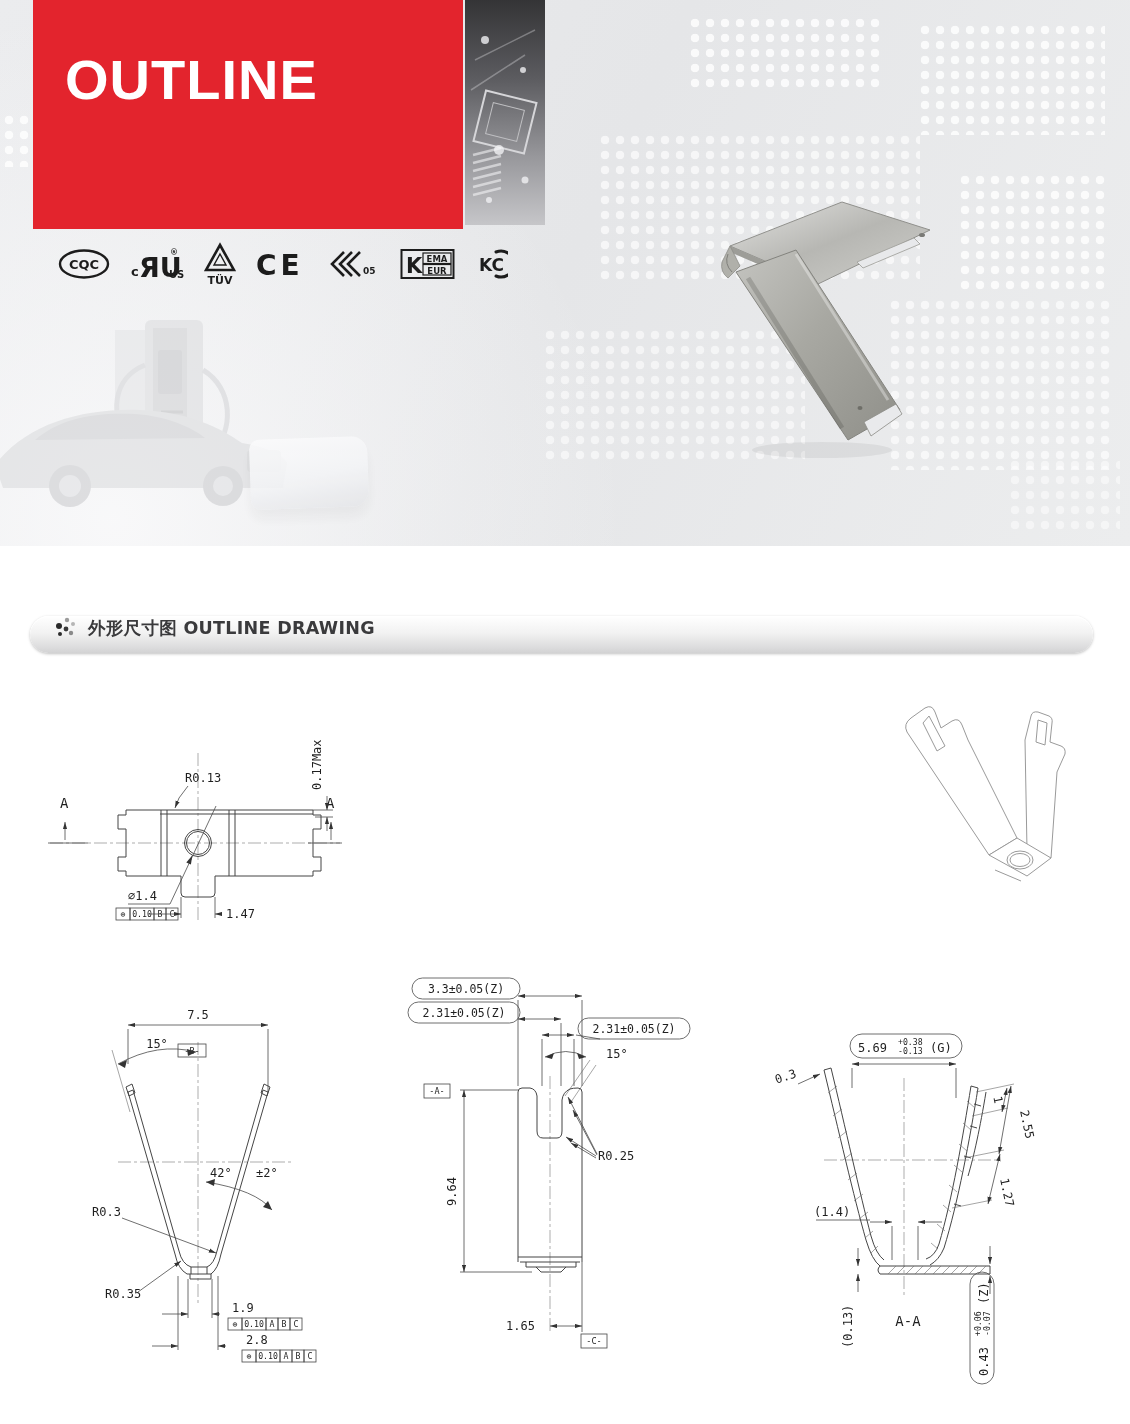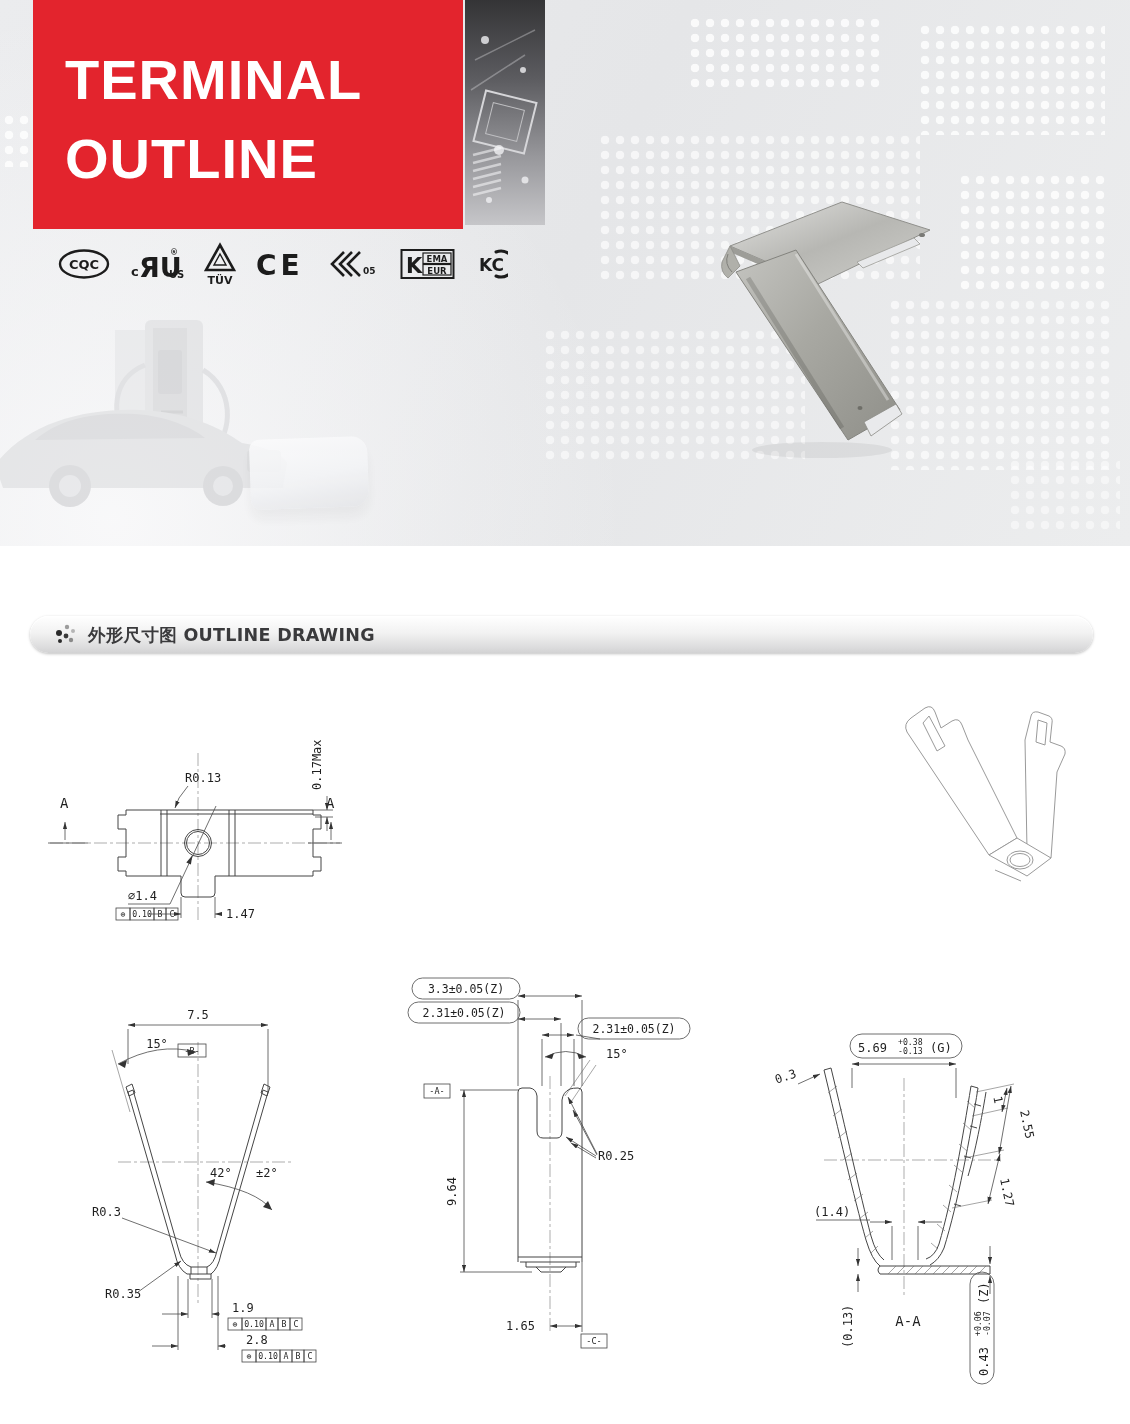--- a/index.html
+++ b/index.html
@@ -24,21 +24,21 @@
   .carimg{position:absolute;left:-5px;top:300px;opacity:.5;}
   .acunit{position:absolute;left:250px;top:438px;width:118px;height:70px;opacity:.85;
     border-radius:10px 16px 16px 10px;transform:rotate(-2deg);
     background:linear-gradient(170deg,#fcfcfd 0%,#f3f4f6 55%,#e4e5e8 100%);
     box-shadow:0 10px 14px rgba(0,0,0,.05);}
 
   
   .pill{position:absolute;left:30px;top:616px;width:1063px;height:37px;border-radius:19px;
     background:linear-gradient(180deg,#ffffff 0%,#f2f2f2 45%,#dcdcdd 85%,#d2d2d3 100%);
     box-shadow:0 1px 3px rgba(0,0,0,.25), inset 0 1px 0 #fff;
-    display:flex;align-items:center;}
+    display:flex;}
   .pill .ic{margin-left:24px;}
   .pill .ttl{margin-left:10px;font-size:17.5px;font-weight:bold;color:#3a3a3c;letter-spacing:.3px;
     font-family:"DejaVu Sans","Liberation Sans",sans-serif;}
 
   
   .dwg{position:absolute;}
   .ln{stroke:#454545;stroke-width:1;fill:none;}
   .dm{stroke:#4a4a4a;stroke-width:.8;fill:none;}
   .cl{stroke:#8a8a8a;stroke-width:.7;fill:none;stroke-dasharray:13 3 3 3;}
   .thin{stroke:#6a6a6a;stroke-width:.6;fill:none;}
@@ -95,21 +95,20 @@
     <rect x="258" y="172" width="26" height="8" fill="#d9dadc"></rect>
     <circle cx="75" cy="186" r="21" fill="#c4c5c8"></circle>
       <circle cx="75" cy="186" r="11" fill="#dcdde0"></circle>
     <circle cx="228" cy="186" r="20" fill="#c4c5c8"></circle>
       <circle cx="228" cy="186" r="10" fill="#dcdde0"></circle>
   </svg>
   <div class="acunit"></div>
 
   <div class="red-block">
     <div class="red-title">
-      <div>TERMINAL</div>
       <div>OUTLINE</div>
     </div>
   </div>
 
   <svg class="circuit" width="80" height="225" viewBox="0 0 80 225">
     <defs>
       <linearGradient id="cg" x1="0" y1="0" x2="0" y2="1">
         <stop offset="0" stop-color="#343436"></stop>
           <stop offset=".35" stop-color="#5c5c60"></stop>
         <stop offset=".7" stop-color="#98989c"></stop>

